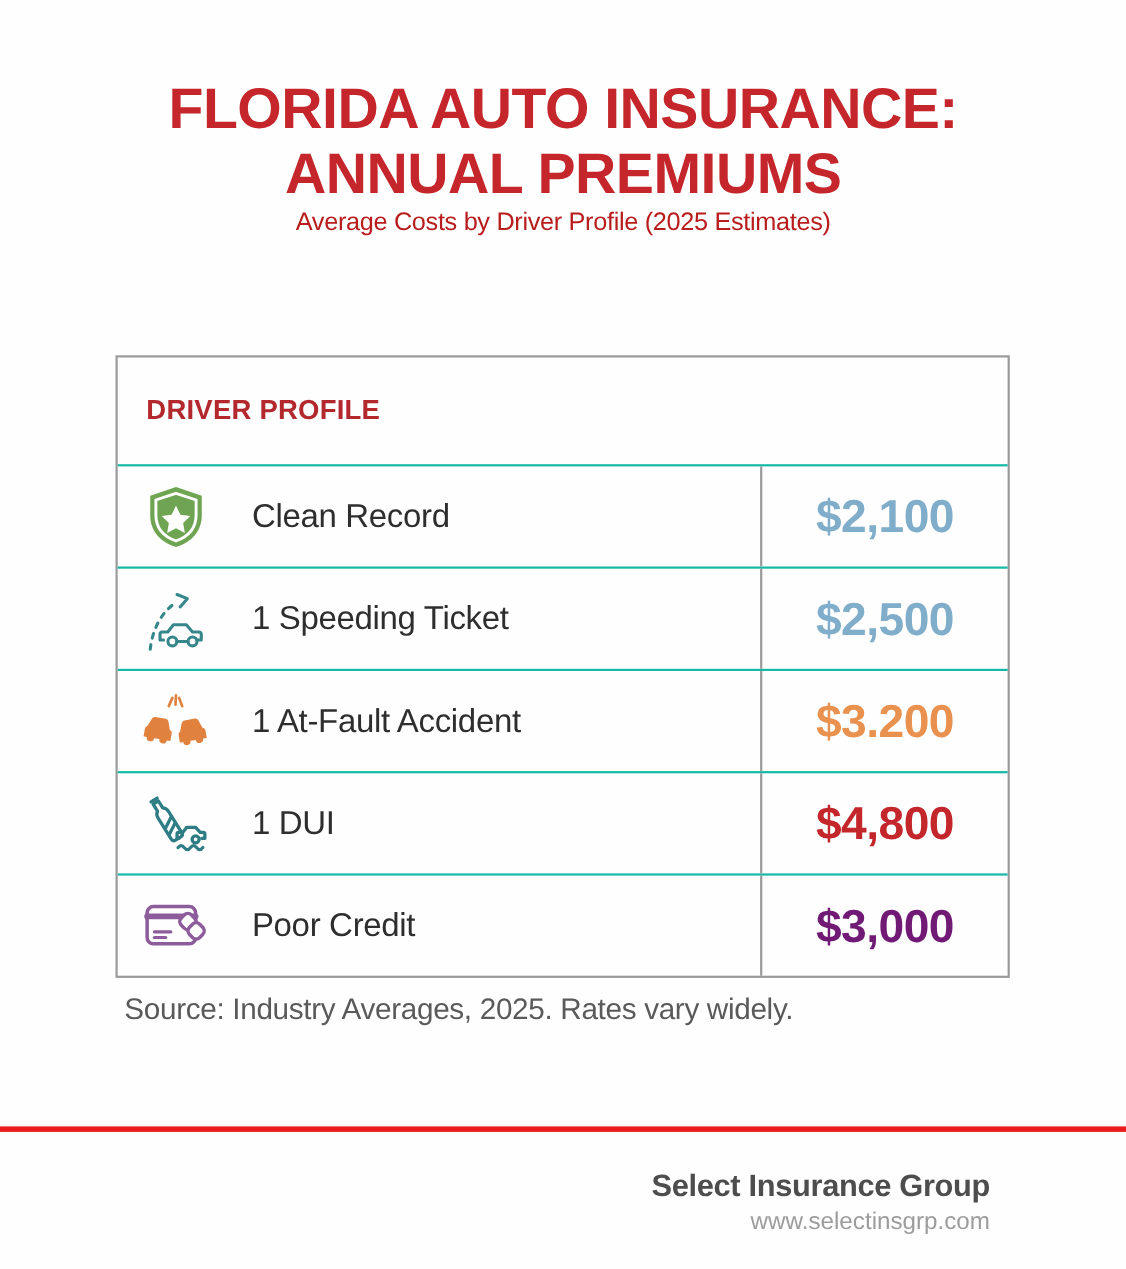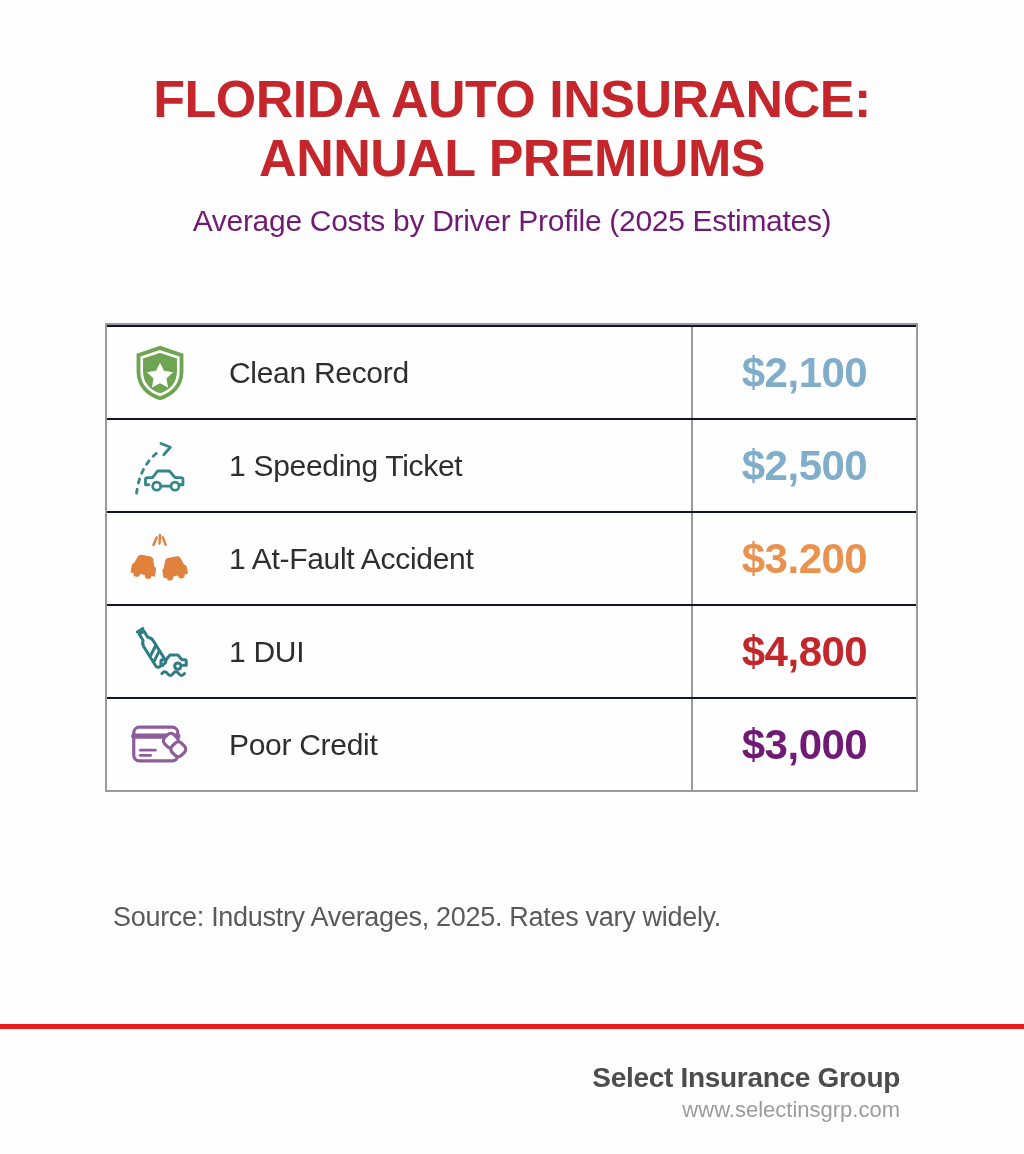--- a/index.html
+++ b/index.html
@@ -8,27 +8,27 @@
     position:relative; width:1024px; height:1154px; margin:0 auto;
     background:#fefefe; overflow:hidden;
     font-family:"Liberation Sans", sans-serif;
   }
   
   .header { position:absolute; top:70px; left:0; width:100%; text-align:center; }
   .title {
     color:#c5262b; font-weight:700; font-size:52px; line-height:59px;
     letter-spacing:-0.5px; font-stretch:condensed;
   }
-  .subtitle { margin-top:16px; color:#701a75; font-size:30px; letter-spacing:-0.3px; }
+  .subtitle { color:#b91c1c; font-size:23px; letter-spacing:-0.3px; }
   
   .table {
     position:absolute; left:105px; top:323px; width:813px;
     border:2px solid #9a9a9a; background:#fefefe;
   }
-  .trow { display:flex; align-items:stretch; border-top:2px solid #0f172a; }
+  .trow { display:flex; align-items:stretch; border-top:2px solid #14b8a6; }
   .trow:first-child { border-top:none; }
   .cell-profile {
     width:584px; display:flex; align-items:center; min-height:91px;
   }
   .cell-value {
     flex:1; border-left:2px solid #9a9a9a; display:flex;
     align-items:center; justify-content:center; text-align:center;
   }
   .thead .cell-profile { min-height:97px; }
   .col1-header {
@@ -59,20 +59,23 @@
     <div class="title">
       <div>FLORIDA AUTO INSURANCE:</div>
       <div>ANNUAL PREMIUMS</div>
     </div>
     <div class="subtitle">Average Costs by Driver Profile (2025 Estimates)</div>
   </div>
 
   <div class="table">
 
     <div class="trow thead">
+      <div class="cell-profile">
+        <div class="col1-header">DRIVER PROFILE</div>
+      </div>
     </div>
 
     <div class="trow">
       <div class="cell-profile">
         <span class="row-icon">
           <svg viewBox="0 0 64 64">
             <path d="M32 3 L57 11.5 V30 C57 46 47 56.5 32 61 C17 56.5 7 46 7 30 V11.5 Z" fill="#6fa452"></path>
             <path d="M32 9 L51.5 15.5 V30 C51.5 42.5 43.7 51 32 55.2 C20.3 51 12.5 42.5 12.5 30 V15.5 Z" fill="none" stroke="#ffffff" stroke-width="2.8"></path>
             <path d="M32 21 l4.3 8.7 9.6 1.4 -7 6.8 1.7 9.6 -8.6 -4.5 -8.6 4.5 1.7 -9.6 -7 -6.8 9.6 -1.4 Z" fill="#ffffff"></path>
           </svg>

